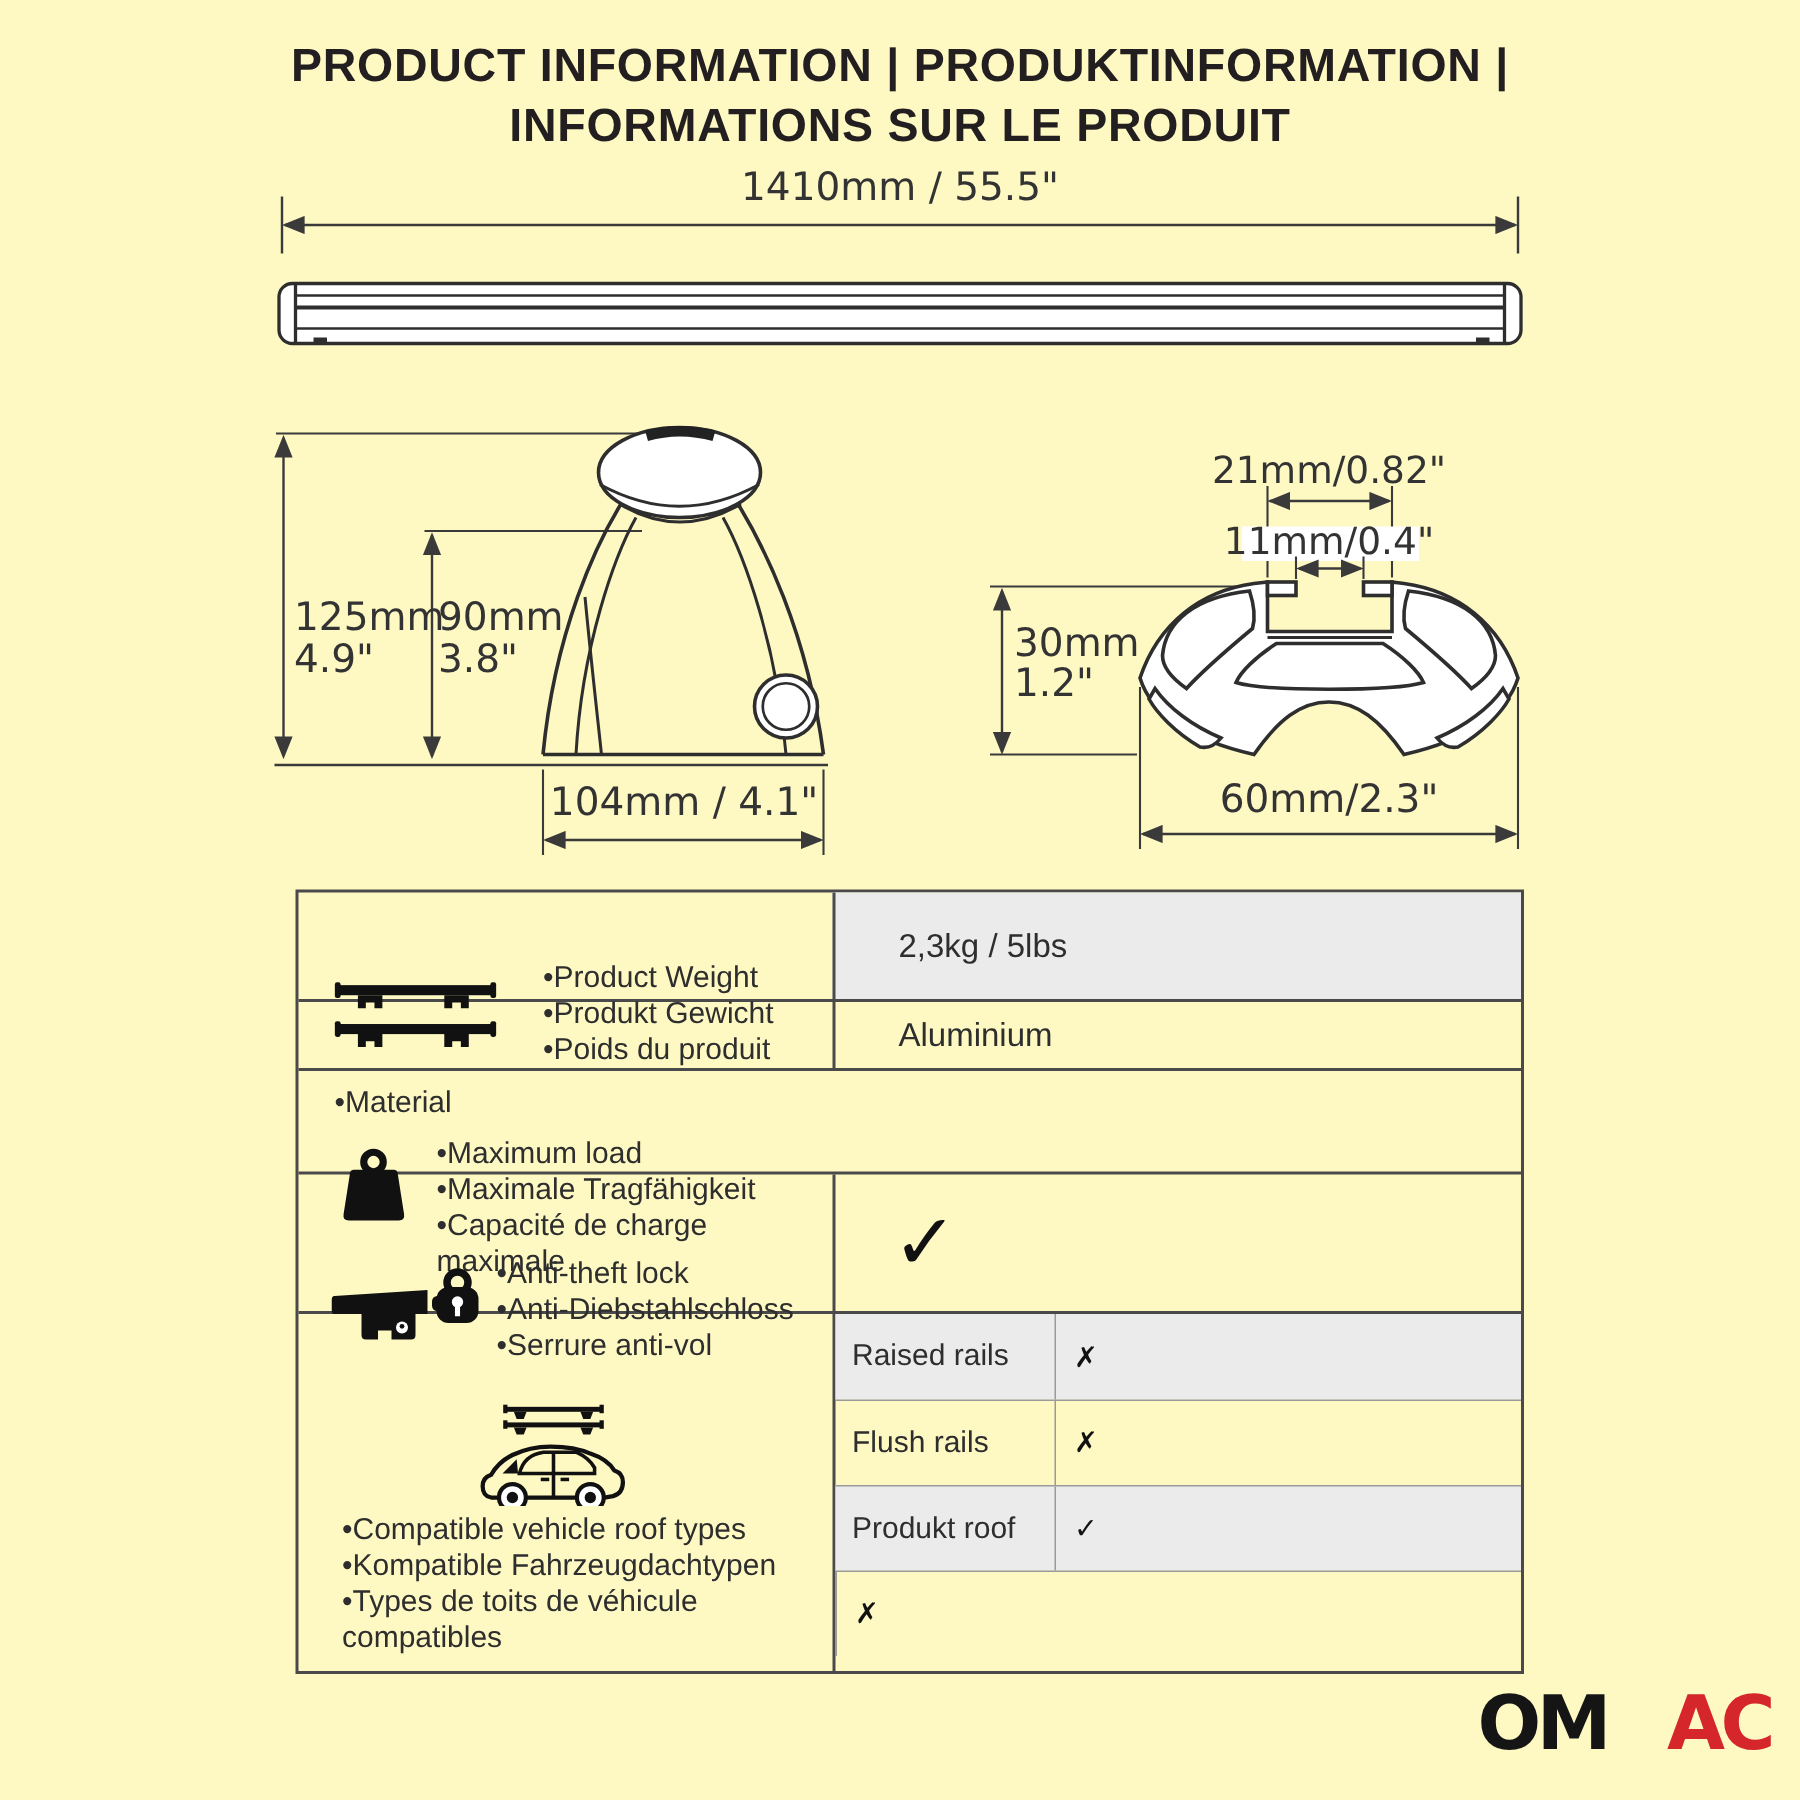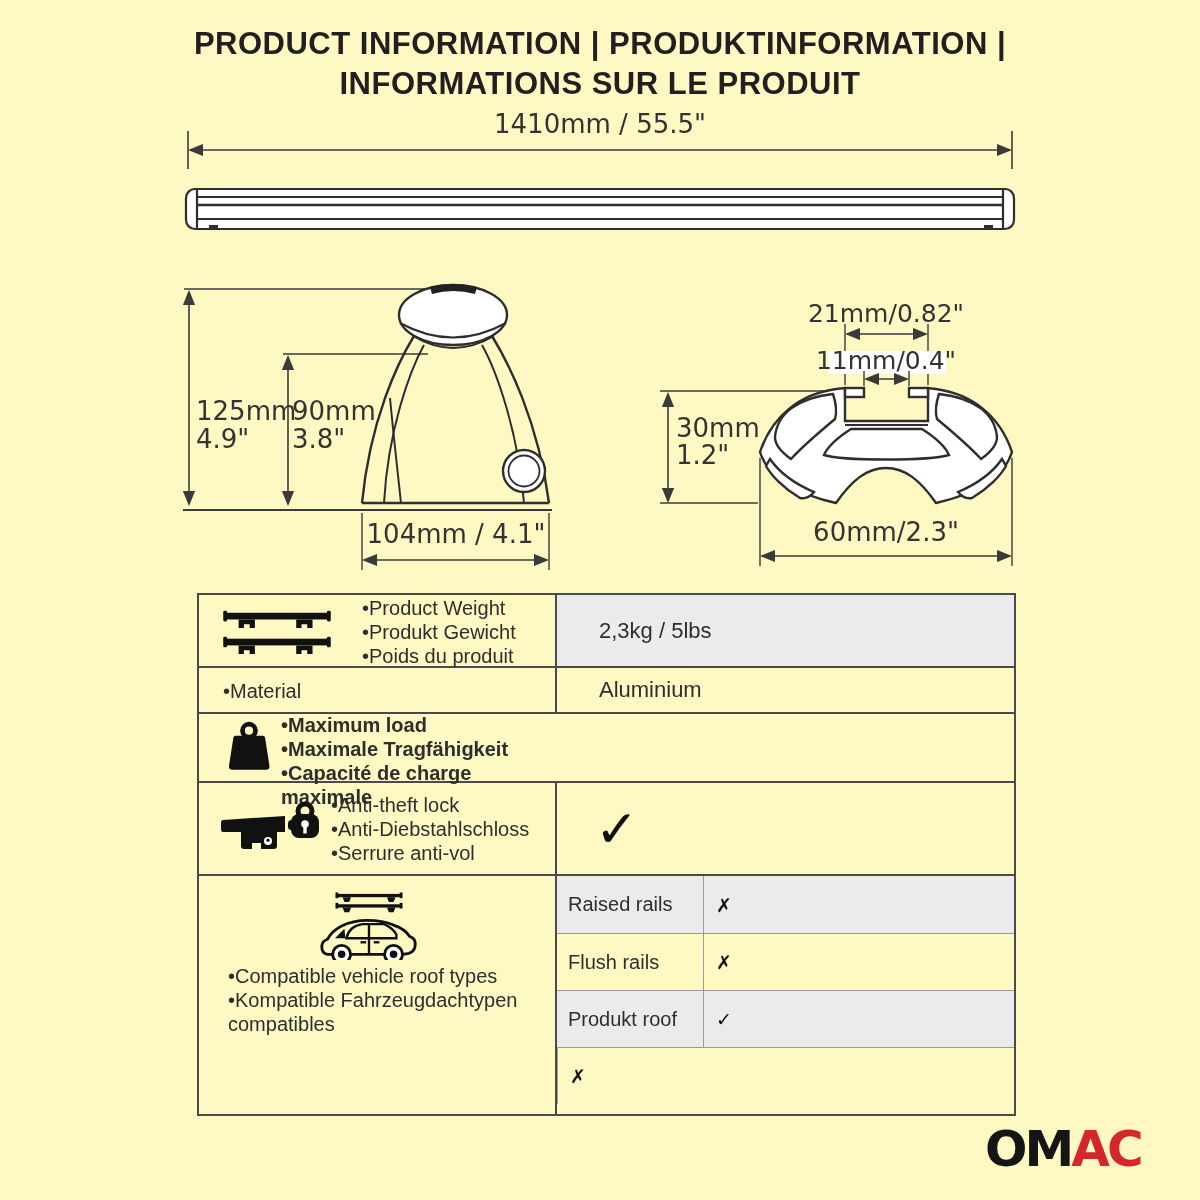--- a/index.html
+++ b/index.html
@@ -8,40 +8,40 @@
   .title{position:absolute;top:24px;left:0;width:1200px;text-align:center;
          font-weight:bold;font-size:31px;line-height:40px;color:#231f20;letter-spacing:.5px;}
   .diagrams{position:absolute;left:0;top:0;width:1200px;height:1200px;}
 
   
   .spec-table{position:absolute;left:197px;top:593px;width:819px;height:523px;
               border:2px solid #4a4a4a;box-sizing:border-box;display:flex;flex-direction:column;
               font-size:20px;color:#2e2e2e;}
   .trow{display:flex;border-top:2px solid #4a4a4a;box-sizing:border-box;}
   .trow:first-child{border-top:none;}
-  .lcell{width:356px;flex:0 0 356px;box-sizing:border-box;position:relative;}
+  .lcell{width:356px;flex:0 0 356px;box-sizing:border-box;position:relative;margin-top:44px;}
   .vcell{flex:1;border-left:2px solid #4a4a4a;box-sizing:border-box;position:relative;
          display:flex;align-items:center;padding-left:24px;}
   .gray{background:var(--cell-gray,#ebebeb);}
   .labels{position:absolute;line-height:24px;}
   .value-text{font-size:22px;padding-left:18px;}
   .bigcheck{font-family:"DejaVu Sans",sans-serif;font-weight:bold;font-size:52px;
             padding-left:14px;color:#111;line-height:1;}
   .subrow{display:flex;height:57px;box-sizing:border-box;border-top:1px solid #9a9a9a;}
   .subrow:first-child{border-top:none;}
   .sublabel{width:146px;flex:0 0 146px;display:flex;align-items:center;padding-left:11px;box-sizing:border-box;}
   .submark{flex:1;border-left:1px solid #9a9a9a;display:flex;align-items:center;
            padding-left:12px;font-family:"DejaVu Sans",sans-serif;font-size:19px;color:#111;}
   .dimtext{font-family:"DejaVu Sans",sans-serif;fill:#333;}
 
   
   .logo{position:absolute;left:985px;top:1124px;font-family:"DejaVu Sans",sans-serif;
         font-weight:bold;font-size:50px;letter-spacing:-3px;line-height:1;}
   .logo .black{color:#151515;}
-  .logo .red{color:var(--logo-red,#d5262b);}
+  .logo .red{color:var(--logo-red,#d5262b);margin-left:40px;}
 </style>
 </head>
 <body>
 
 <div class="page">
 
   <div class="title">
     <div>PRODUCT INFORMATION | PRODUKTINFORMATION |</div>
     <div>INFORMATIONS SUR LE PRODUIT</div>
   </div>
@@ -184,21 +184,21 @@
         <span class="value-text">Aluminium</span>
       </div>
     </div>
 
     <div class="trow" style="height:69px;">
       <div class="lcell">
         <svg width="52" height="56" viewBox="0 0 60 62" style="position:absolute;left:24px;top:6px;">
           <circle cx="30" cy="11" r="7.5" fill="none" stroke="#111" stroke-width="5.5"></circle>
           <path d="M14 17 h32 q2 0 2.5 2 l5 32 q0.8 5 -4 5 H11 q-4.8 0 -4 -5 l5 -32 q0.5 -2 2.5 -2 z" fill="#111"></path>
         </svg>
-        <div class="labels" style="left:82px;top:-1px;font-weight:bold;">
+        <div class="labels" style="left:92px;top:-1px;">
           <div>•Maximum load</div>
           <div>•Maximale Tragfähigkeit</div>
           <div>•Capacité de charge maximale</div>
         </div>
       </div>
     </div>
 
     <div class="trow" style="height:93px;">
       <div class="lcell">
         <svg width="100" height="64" viewBox="0 0 100 64" style="position:absolute;left:22px;top:13px;">
@@ -247,20 +247,21 @@
             <circle cx="23" cy="42" r="4" fill="#111" stroke="none"></circle>
             <circle cx="78" cy="42" r="9.5" fill="#fff"></circle>
             <circle cx="78" cy="42" r="4" fill="#111" stroke="none"></circle>
             <rect x="43" y="28" width="6" height="2.5" fill="#111" stroke="none"></rect>
             <rect x="57" y="28" width="6" height="2.5" fill="#111" stroke="none"></rect>
           </g>
         </svg>
         <div class="labels" style="left:29px;top:88px;">
           <div>•Compatible vehicle roof types</div>
           <div>•Kompatible Fahrzeugdachtypen</div>
+          <div>•Types de toits de véhicule</div>
           <div>compatibles</div>
         </div>
       </div>
       <div class="vcell" style="display:block;padding:0;">
         <div class="subrow gray">
           <div class="sublabel">Raised rails</div>
           <div class="submark">✗</div>
         </div>
         <div class="subrow">
           <div class="sublabel">Flush rails</div>

